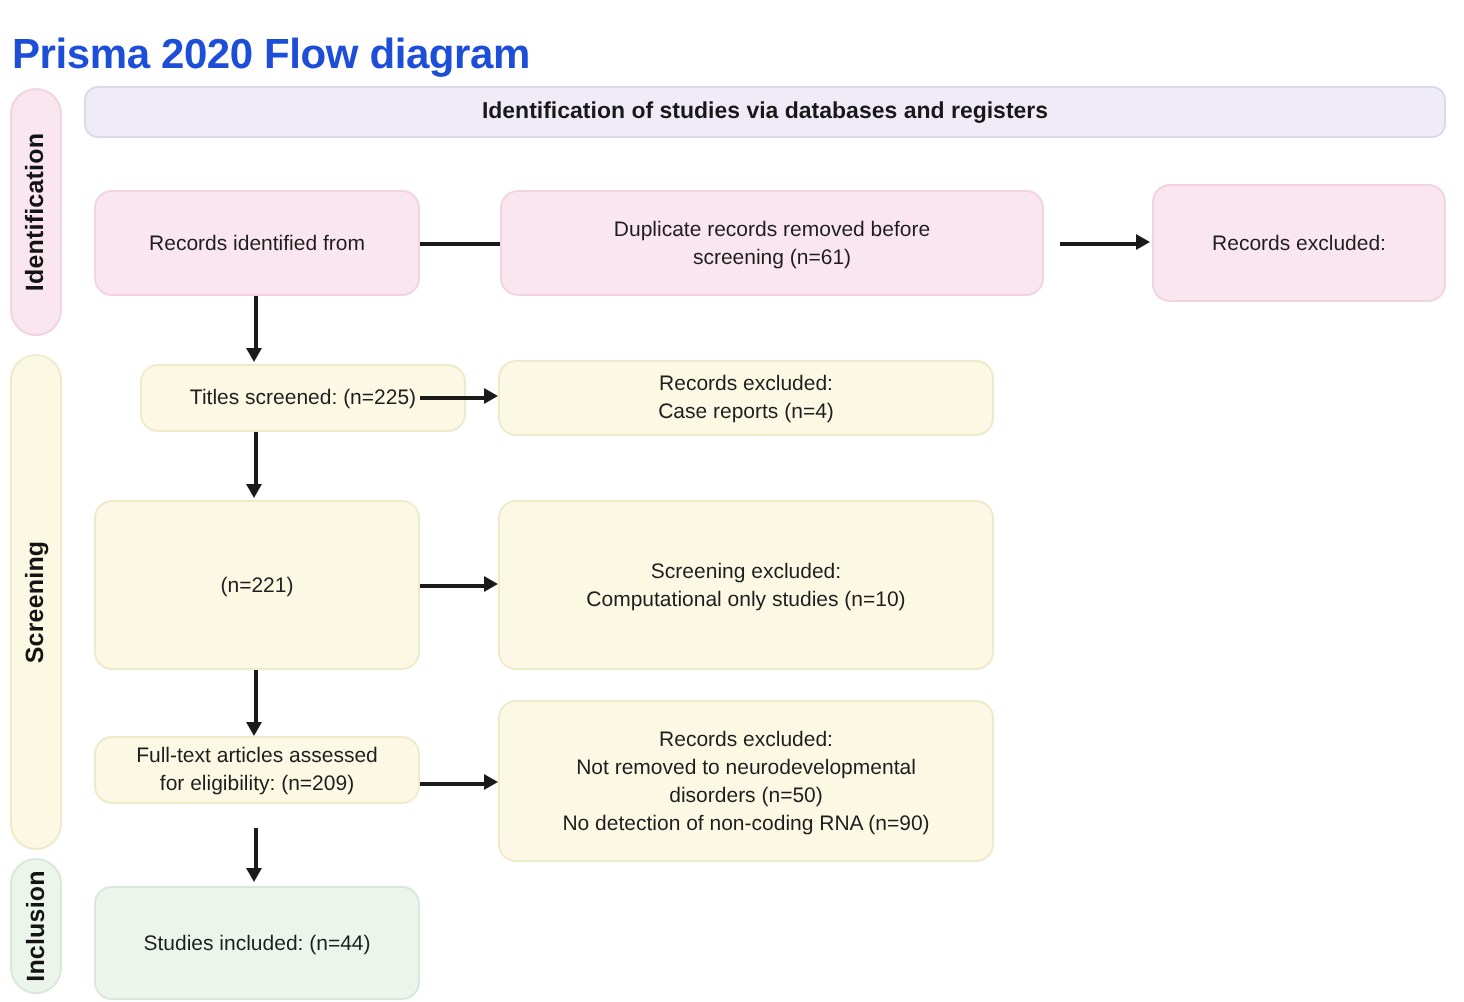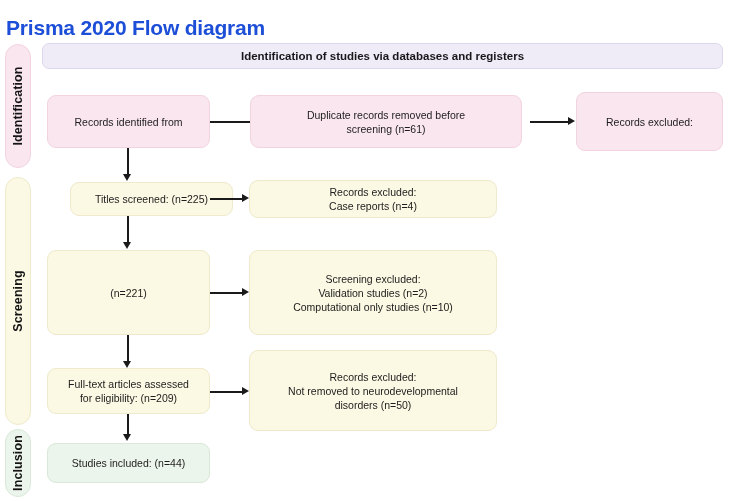--- a/index.html
+++ b/index.html
@@ -198,48 +198,48 @@
       <div>(n=221)</div>
     </div>
   </div>
 
   <div class="conn h" style="left:210px; top:292px; width:34px;"></div>
   <div class="arrowhead right" style="left:242px; top:288px;"></div>
 
   <div class="node cream" style="left:249px; top:250px; width:248px; height:85px;">
     <div class="lines">
       <div>Screening excluded:</div>
-      <div>Validation studies (n=2)</div>
       <div>Computational only studies (n=10)</div>
     </div>
   </div>
 
   <div class="conn v" style="left:127px; top:335px; height:29px;"></div>
   <div class="arrowhead down" style="left:123px; top:361px;"></div>
 
-  <div class="node cream" style="left:47px; top:368px; width:163px; height:46px;">
+  <div class="node cream" style="left:47px; top:368px; width:163px; height:34px;">
     <div class="lines">
       <div>Full-text articles assessed</div>
       <div>for eligibility: (n=209)</div>
     </div>
   </div>
 
   <div class="conn h" style="left:210px; top:391px; width:34px;"></div>
   <div class="arrowhead right" style="left:242px; top:387px;"></div>
 
   <div class="node cream" style="left:249px; top:350px; width:248px; height:81px;">
     <div class="lines">
       <div>Records excluded:</div>
       <div>Not removed to neurodevelopmental</div>
       <div>disorders (n=50)</div>
+      <div>No detection of non-coding RNA (n=90)</div>
     </div>
   </div>
 
   <div class="conn v" style="left:127px; top:414px; height:23px;"></div>
   <div class="arrowhead down" style="left:123px; top:434px;"></div>
 
-  <div class="node green" style="left:47px; top:443px; width:163px; height:40px;">
+  <div class="node green" style="left:47px; top:443px; width:163px; height:57px;">
     <div class="lines">
       <div>Studies included: (n=44)</div>
     </div>
   </div>
 
 </div>
 
 </body></html>

